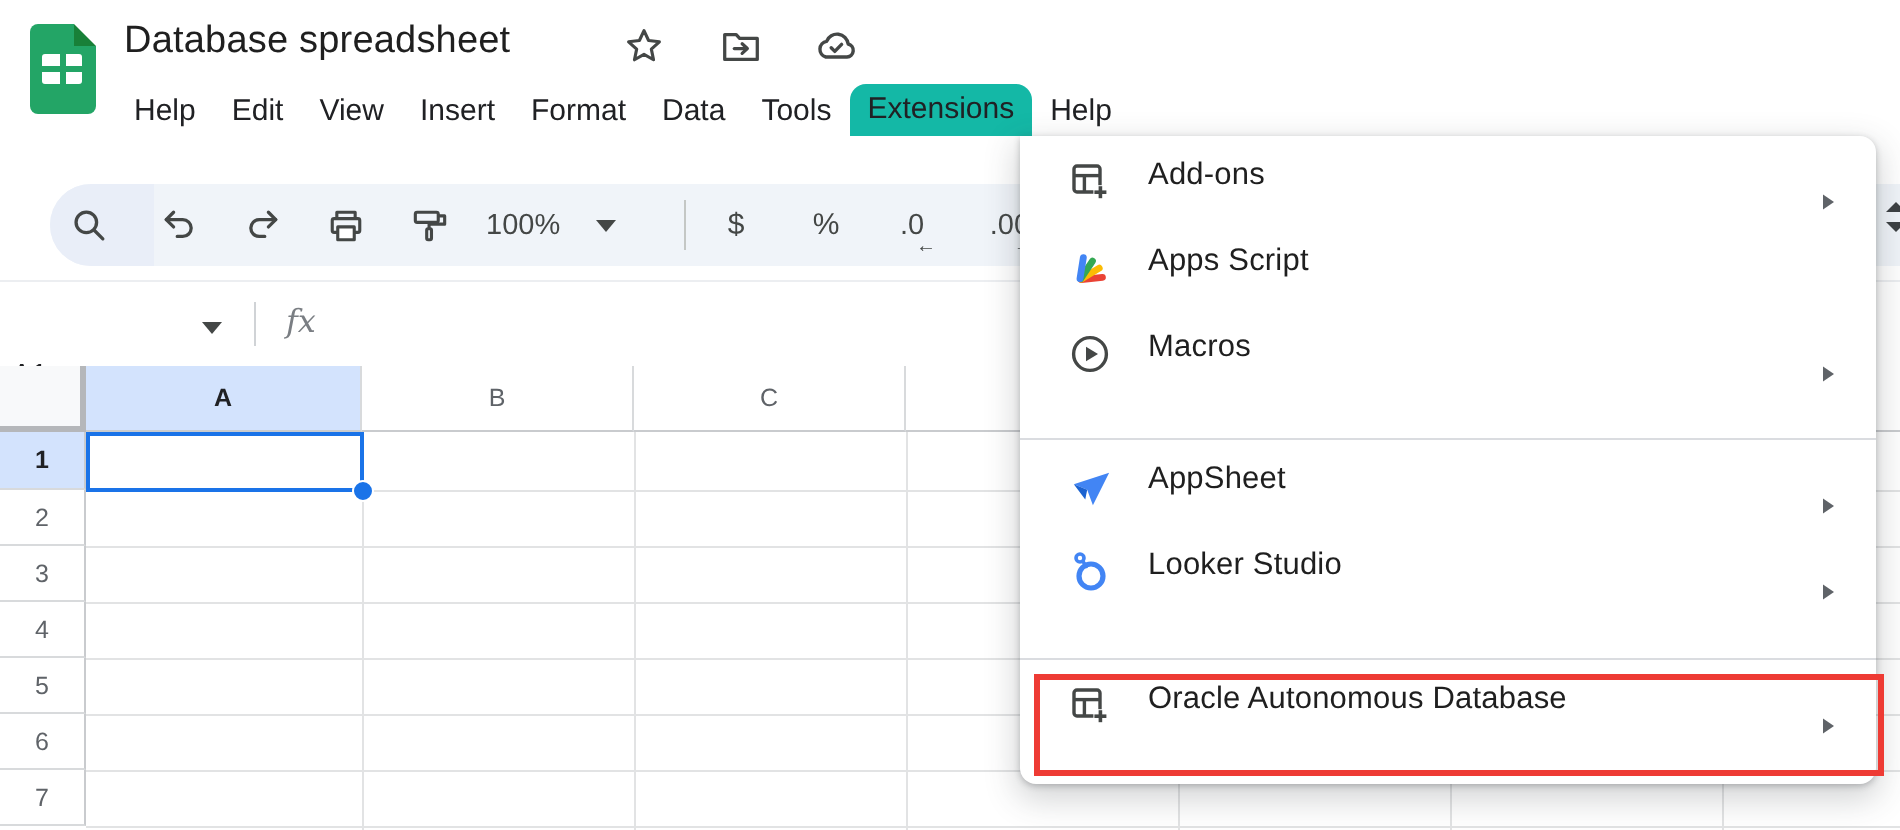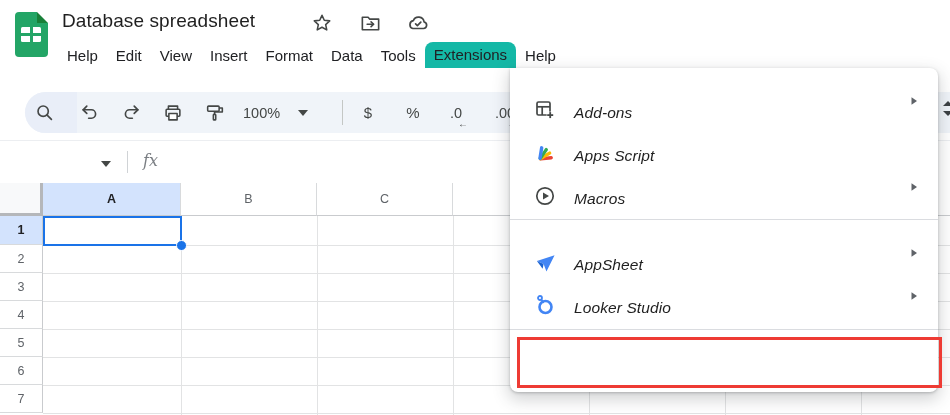--- a/index.html
+++ b/index.html
@@ -56,21 +56,21 @@
   .rowhead.sel { background:#d3e3fd; color:#202124; font-weight:700; }
   .vline { width:1px; background:#e2e3e4; top:216px; height:199px; }
   .hline { left:43px; width:907px; height:1px; background:#e2e3e4; }
   .sel-cell { left:43px; top:216px; width:139px; height:30px; border:2px solid #1a73e8; background:transparent; }
   .fill-handle { left:176px; top:240px; width:11px; height:11px; background:#1a73e8; border:1px solid #fff; border-radius:50%; }
 
   
   .panel { left:510px; top:68px; width:428px; height:324px; background:#fff;
            border-radius:0 8px 8px 8px; padding-top:11px; z-index:5;
            box-shadow:0 1px 3px rgba(60,64,67,.30), 0 6px 16px 2px rgba(60,64,67,.22); }
-  .p-item { height:43px; display:flex; align-items:flex-end; position:relative;font-style:italic; }
+  .p-item { height:43px; display:flex; align-items:flex-start; position:relative; }
   .p-item .ic { width:24px; height:24px; margin-left:23px; display:flex; align-items:center; justify-content:center; }
   .p-item .lbl { margin-left:17px; font-size:15.5px; color:#1f1f1f; letter-spacing:.1px; }
   .p-item .sub { position:absolute; right:19px; top:17px; }
   .p-div { height:1px; background:#dadce0; margin:11px 0; }
   .p-div.second { margin:12px 0 11px 0; }
 
   .red-box { left:517px; top:337px; width:425px; height:51px; border:3px solid #ee3b34; z-index:10; }
 
   svg { display:block; }
 </style>
@@ -298,16 +298,35 @@
     <span class="lbl">Looker Studio</span>
     <span class="sub">
       <svg width="10" height="10" viewBox="0 0 10 10">
           <path d="M2.5 1.2L8 5 2.5 8.8z" fill="#5f6368"></path>
         </svg>
     </span>
   </div>
 
   <div class="p-div second"></div>
 
+  <div class="p-item">
+    <span class="ic">
+      <svg width="22" height="22" viewBox="0 0 22 22" fill="none" stroke="#444746" stroke-width="1.7">
+        <rect x="3" y="3" width="13" height="13" rx="1.5"></rect>
+        <path d="M3 7.8h13"></path>
+          <path d="M8.2 7.8V16"></path>
+        <path d="M16.2 12.6v7" stroke="#fff" stroke-width="4"></path>
+          <path d="M12.7 16.1h7" stroke="#fff" stroke-width="4"></path>
+        <path d="M16.2 13.1v6" stroke-width="1.8"></path>
+          <path d="M13.2 16.1h6" stroke-width="1.8"></path>
+      </svg>
+    </span>
+    <span class="lbl">Oracle Autonomous Database</span>
+    <span class="sub">
+      <svg width="10" height="10" viewBox="0 0 10 10">
+          <path d="M2.5 1.2L8 5 2.5 8.8z" fill="#5f6368"></path>
+        </svg>
+    </span>
+  </div>
 
 </div>
 
 <div class="abs red-box"></div>
 
 </body></html>

